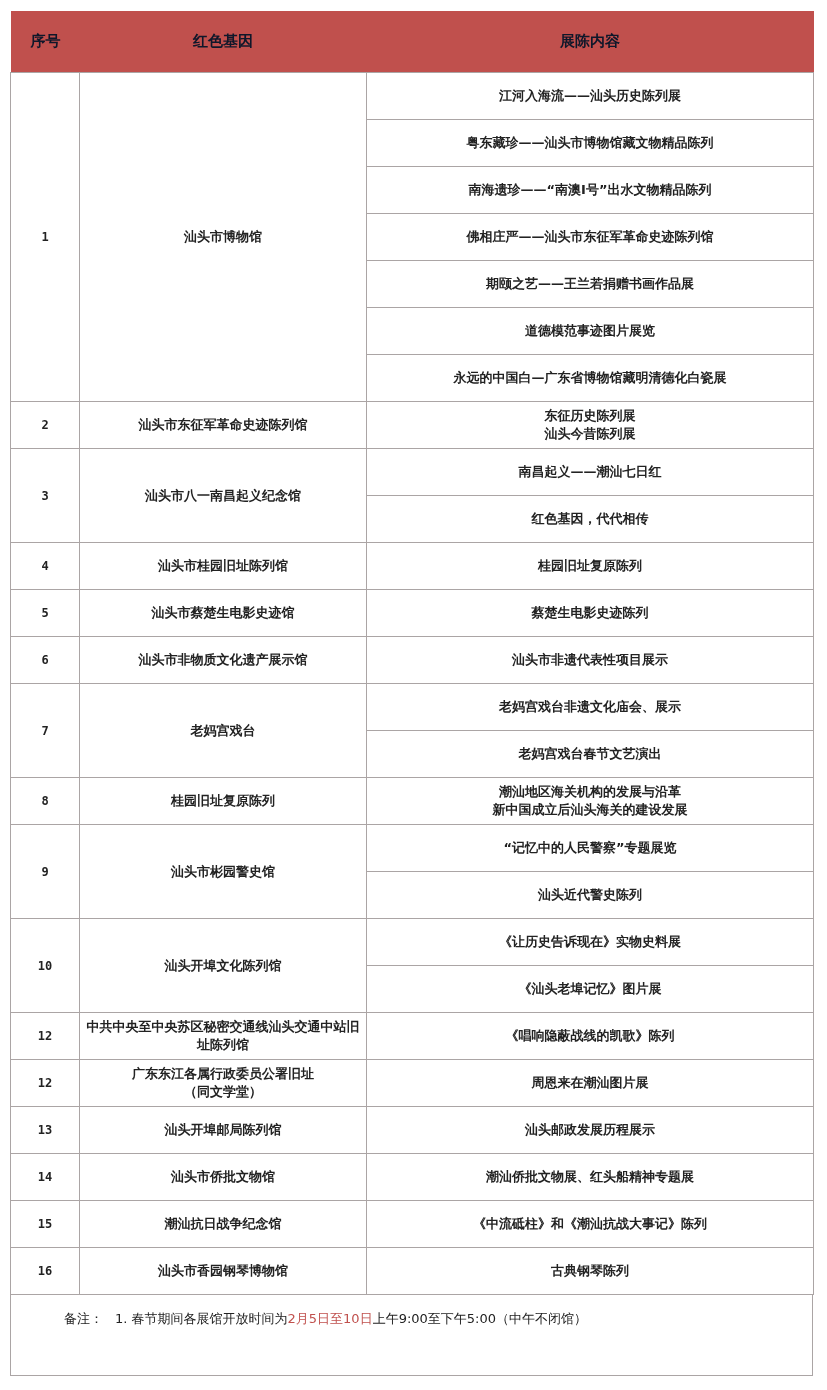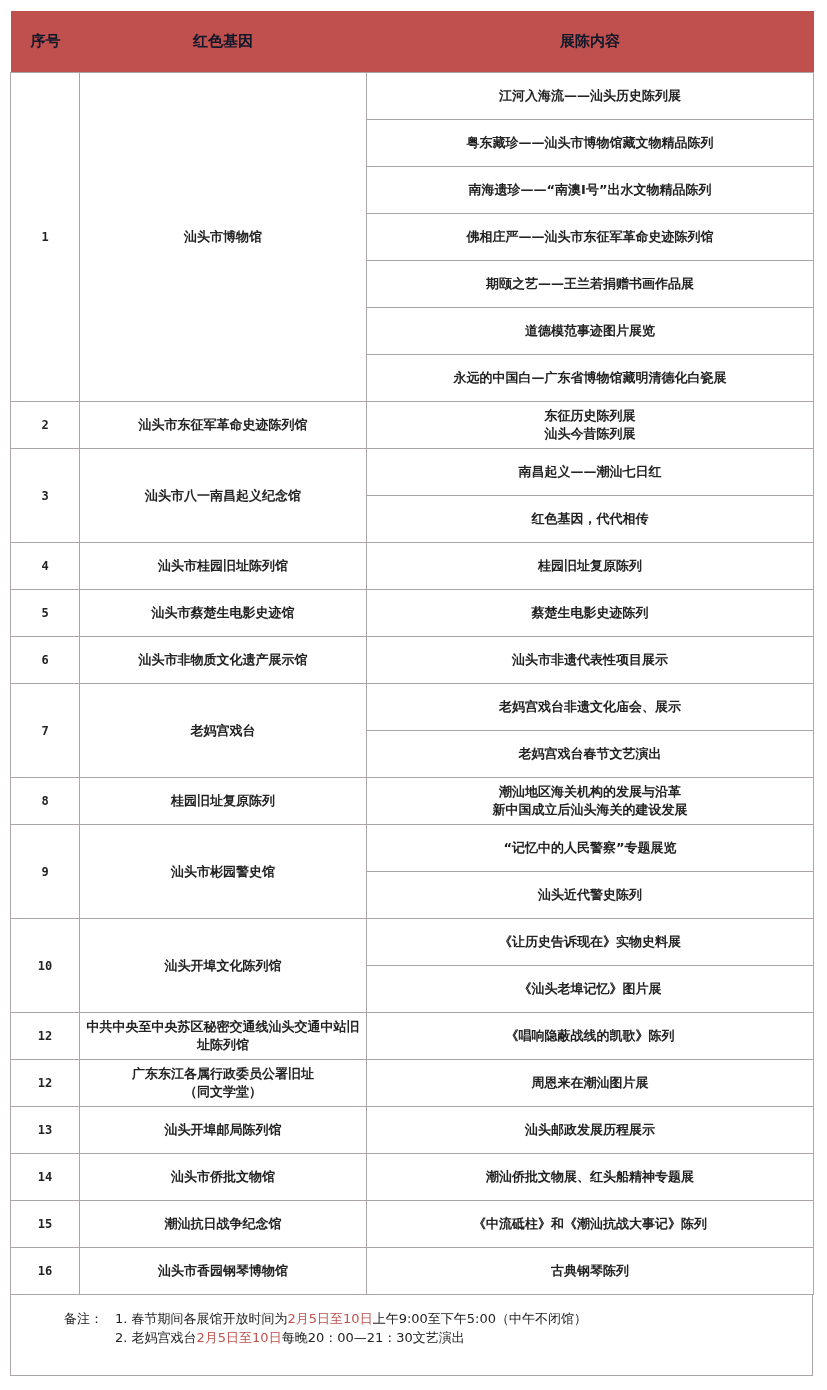--- a/index.html
+++ b/index.html
@@ -240,18 +240,15 @@
           </td>
         </tr>
       </tbody>
   </table>
 
   <div class="notes">
     <div class="inner">
       <div class="row">
         <span class="lbl">备注：</span><span>1. 春节期间各展馆开放时间为</span><span class="red">2月5日至10日</span><span>上午9:00至下午5:00（中午不闭馆）</span>
       </div>
-      <div class="row">
-        <span class="indent"></span><span>2. 老妈宫戏台</span><span class="red">2月5日至10日</span><span>每晚20：00—21：30文艺演出</span>
-      </div>
     </div>
   </div>
 </div>
 
 </body></html>

